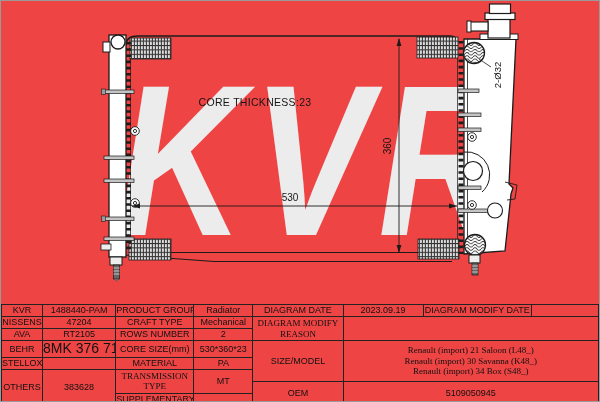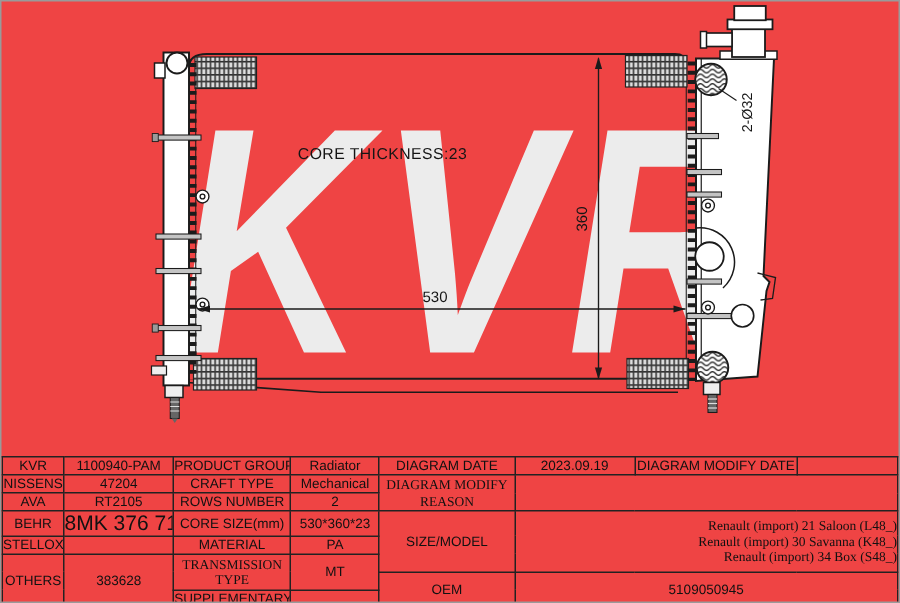--- a/index.html
+++ b/index.html
@@ -12,21 +12,21 @@
         transform:scaleX(0.82);transform-origin:left top;
         user-select:none;white-space:nowrap;}
   svg.drawing{position:absolute;left:0;top:0;}
   svg text{font-family:"Liberation Sans",sans-serif;fill:#151515;}
   table.spec{position:absolute;left:0;top:303px;width:598px;height:97px;
         border-collapse:collapse;table-layout:fixed;font-size:9px;color:#111;}
   table.spec td{border:1px solid #222;text-align:center;vertical-align:middle;
         padding:0;line-height:1.12;overflow:hidden;white-space:nowrap;}
   table.spec td.wrap{white-space:normal;font-family:Liberation Serif, serif;}
   table.spec tr{height:12px;}
-  .mm-line{display:block;line-height:10.5px;text-align:right;}
+  .mm-line{display:block;line-height:10.5px;}
 </style>
 </head>
 <body>
 
 <div class="page">
 
   <div class="watermark">KVR</div>
 
   <svg class="drawing" width="600" height="303" viewBox="0 0 600 303">
     <defs>
@@ -162,21 +162,21 @@
         <col style="width:78px">
         <col style="width:59px">
       <col style="width:90px">
         <col style="width:80px">
         <col style="width:108px">
         <col style="width:67px">
     </colgroup>
     <tbody>
         <tr>
       <td>KVR</td>
-      <td>1100940-PAM</td>
+      <td>1488440-PAM</td>
       <td>PRODUCT GROUP</td>
       <td>Radiator</td>
       <td>DIAGRAM DATE</td>
       <td>2023.09.19</td>
       <td>DIAGRAM MODIFY DATE</td>
       <td></td>
     </tr>
     <tr>
       <td>NISSENS</td>
       <td>47204</td>

